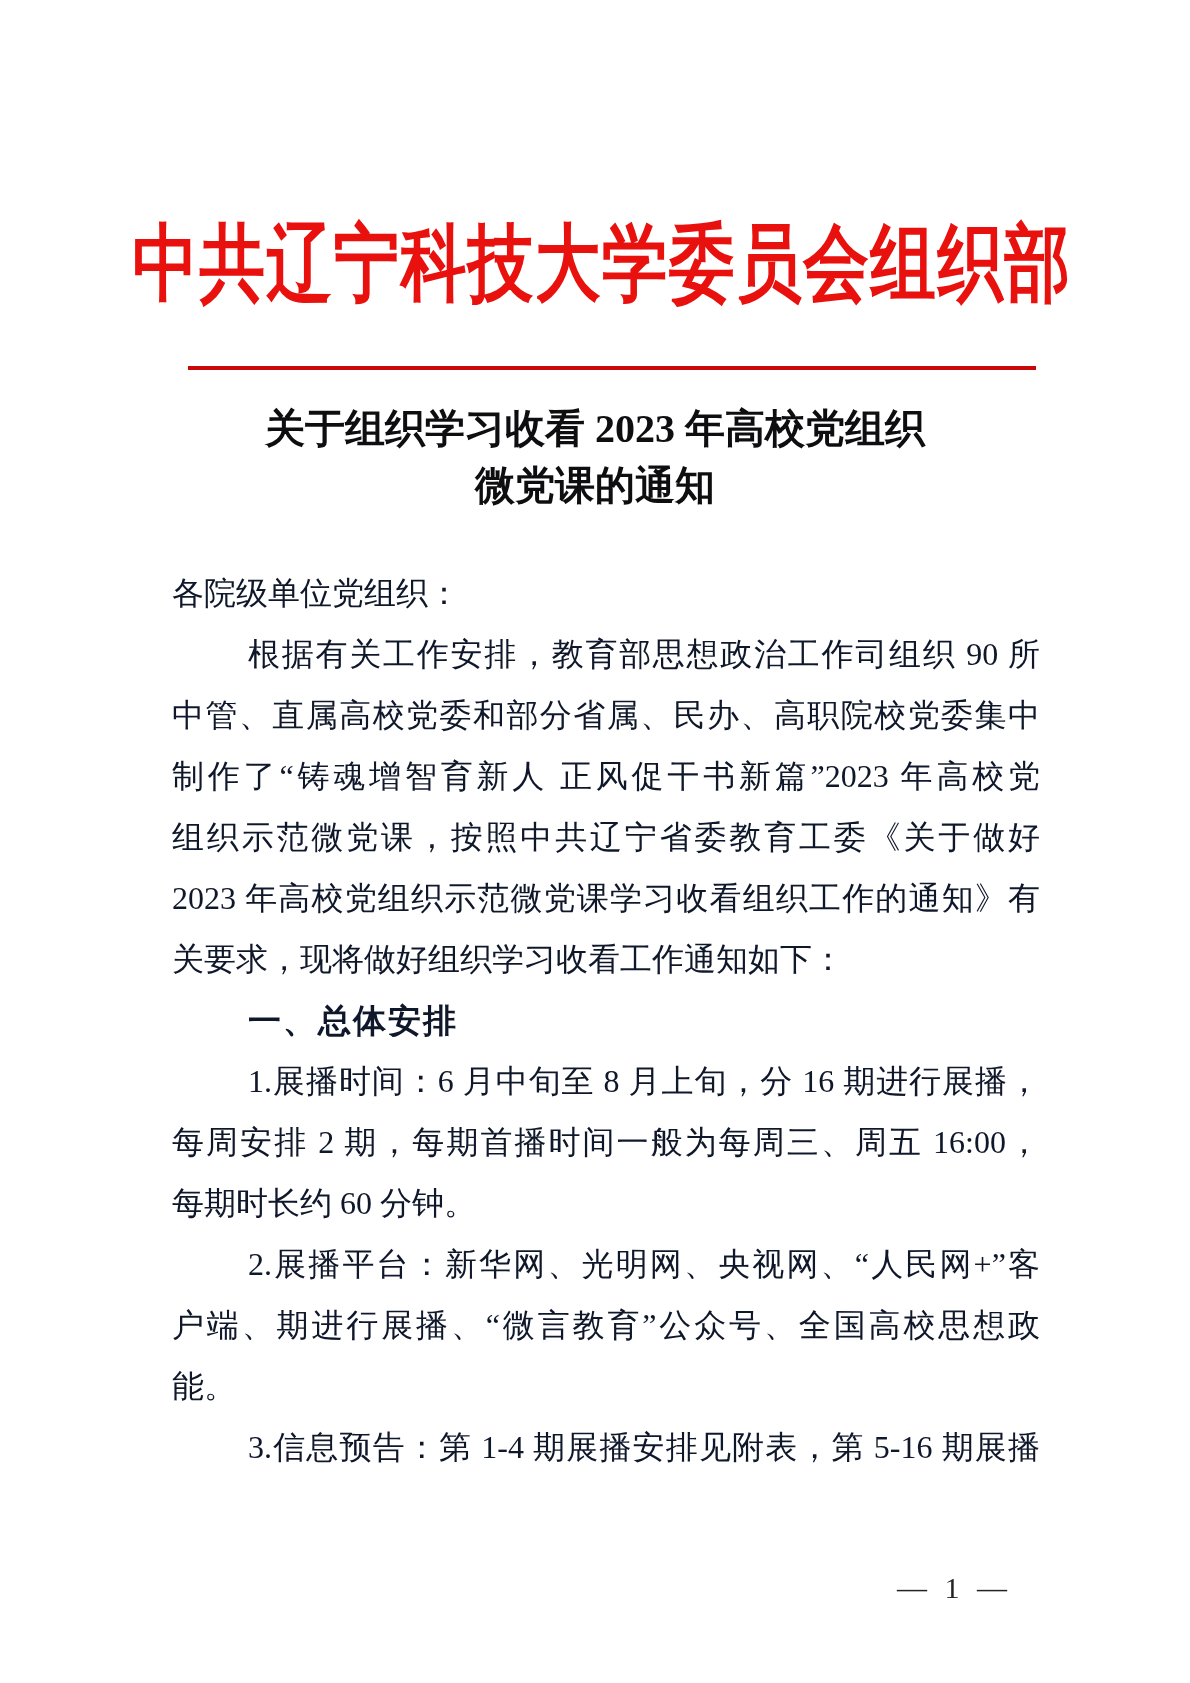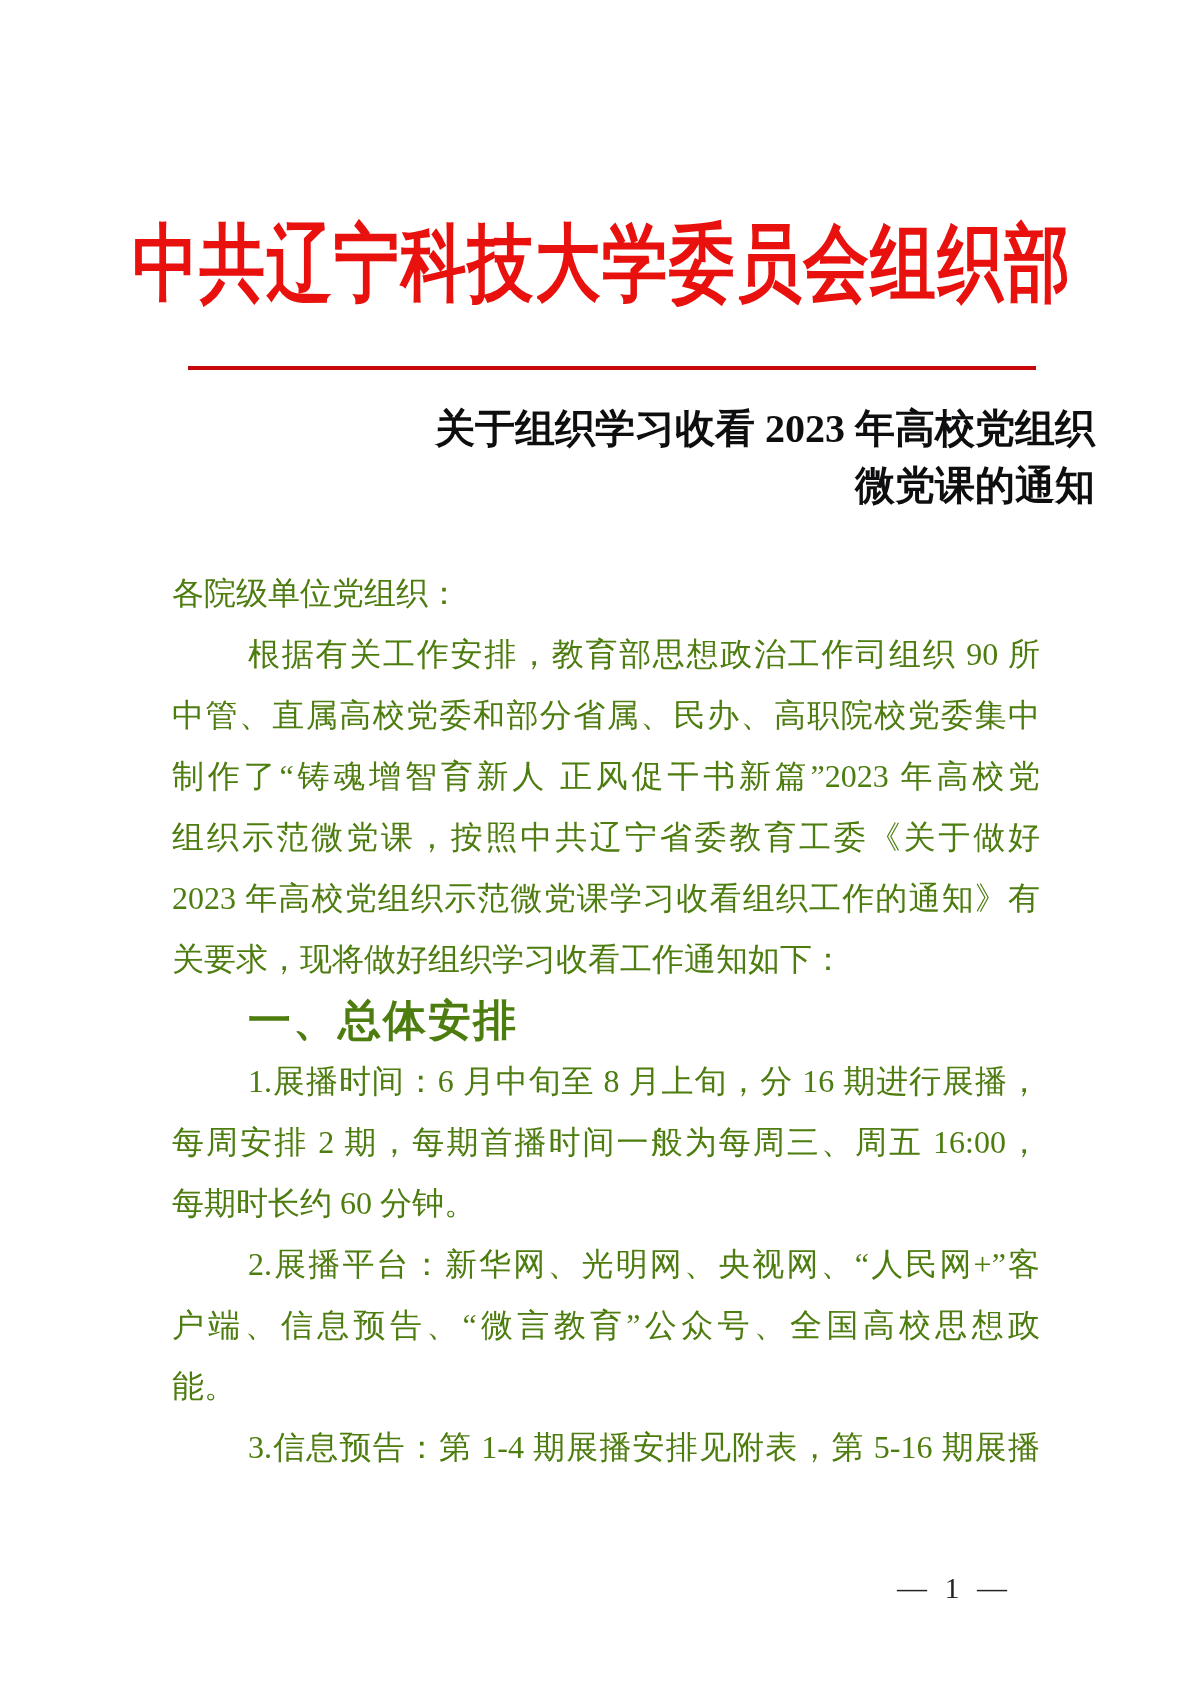--- a/index.html
+++ b/index.html
@@ -32,44 +32,44 @@
   }
   
   .red-rule {
     position: absolute; top: 366px; left: 188px;
     width: 848px; height: 4px;
     background: #c9080a;
   }
   
   .doc-title {
     position: absolute; top: 400px; left: 95px; width: 1000px;
-    text-align: right;
+    text-align: center;
     font-size: 40px; line-height: 57px;
     font-weight: 700;
     color: #0e0e10;
   }
   
   .body-block {
     position: absolute; top: 563px; left: 172px;
     width: 868px;
     font-size: 32px;
-    color: #4d7c0f;
+    color: #0f172a;
   }
   .line {
     height: 61px; line-height: 61px;
     text-align: justify;
     text-align-last: left;
     overflow: hidden;
   }
   .line.jl { text-align-last: justify; }
   .line.indent { padding-left: 76px; }
   .line.heading {
     font-family: "Liberation Sans", "DejaVu Sans", sans-serif;
     font-weight: 700;
-    font-size: 43px;
+    font-size: 33px;
     letter-spacing: 2px;
   }
   
   .page-number {
     position: absolute; top: 1570px; right: 178px;
     font-size: 30px; line-height: 36px;
     letter-spacing: 5px;
     color: #232323;
   }
 </style>
@@ -95,20 +95,20 @@
     <div class="line jl">中管、直属高校党委和部分省属、民办、高职院校党委集中</div>
     <div class="line jl">制作了“铸魂增智育新人 正风促干书新篇”2023 年高校党</div>
     <div class="line jl">组织示范微党课，按照中共辽宁省委教育工委《关于做好</div>
     <div class="line jl">2023 年高校党组织示范微党课学习收看组织工作的通知》有</div>
     <div class="line">关要求，现将做好组织学习收看工作通知如下：</div>
     <div class="line indent heading">一、总体安排</div>
     <div class="line indent jl">1.展播时间：6 月中旬至 8 月上旬，分 16 期进行展播，</div>
     <div class="line jl">每周安排 2 期，每期首播时间一般为每周三、周五 16:00，</div>
     <div class="line">每期时长约 60 分钟。</div>
     <div class="line indent jl">2.展播平台：新华网、光明网、央视网、“人民网+”客</div>
-    <div class="line jl">户端、信息预告、“微言教育”公众号、全国高校思想政</div>
+    <div class="line jl">户端、期进行展播、“微言教育”公众号、全国高校思想政</div>
     <div class="line">能。</div>
     <div class="line indent jl">3.信息预告：第 1-4 期展播安排见附表，第 5-16 期展播</div>
   </div>
 
   <div class="page-number">— 1 —</div>
 
 </div>
 
 </body></html>

